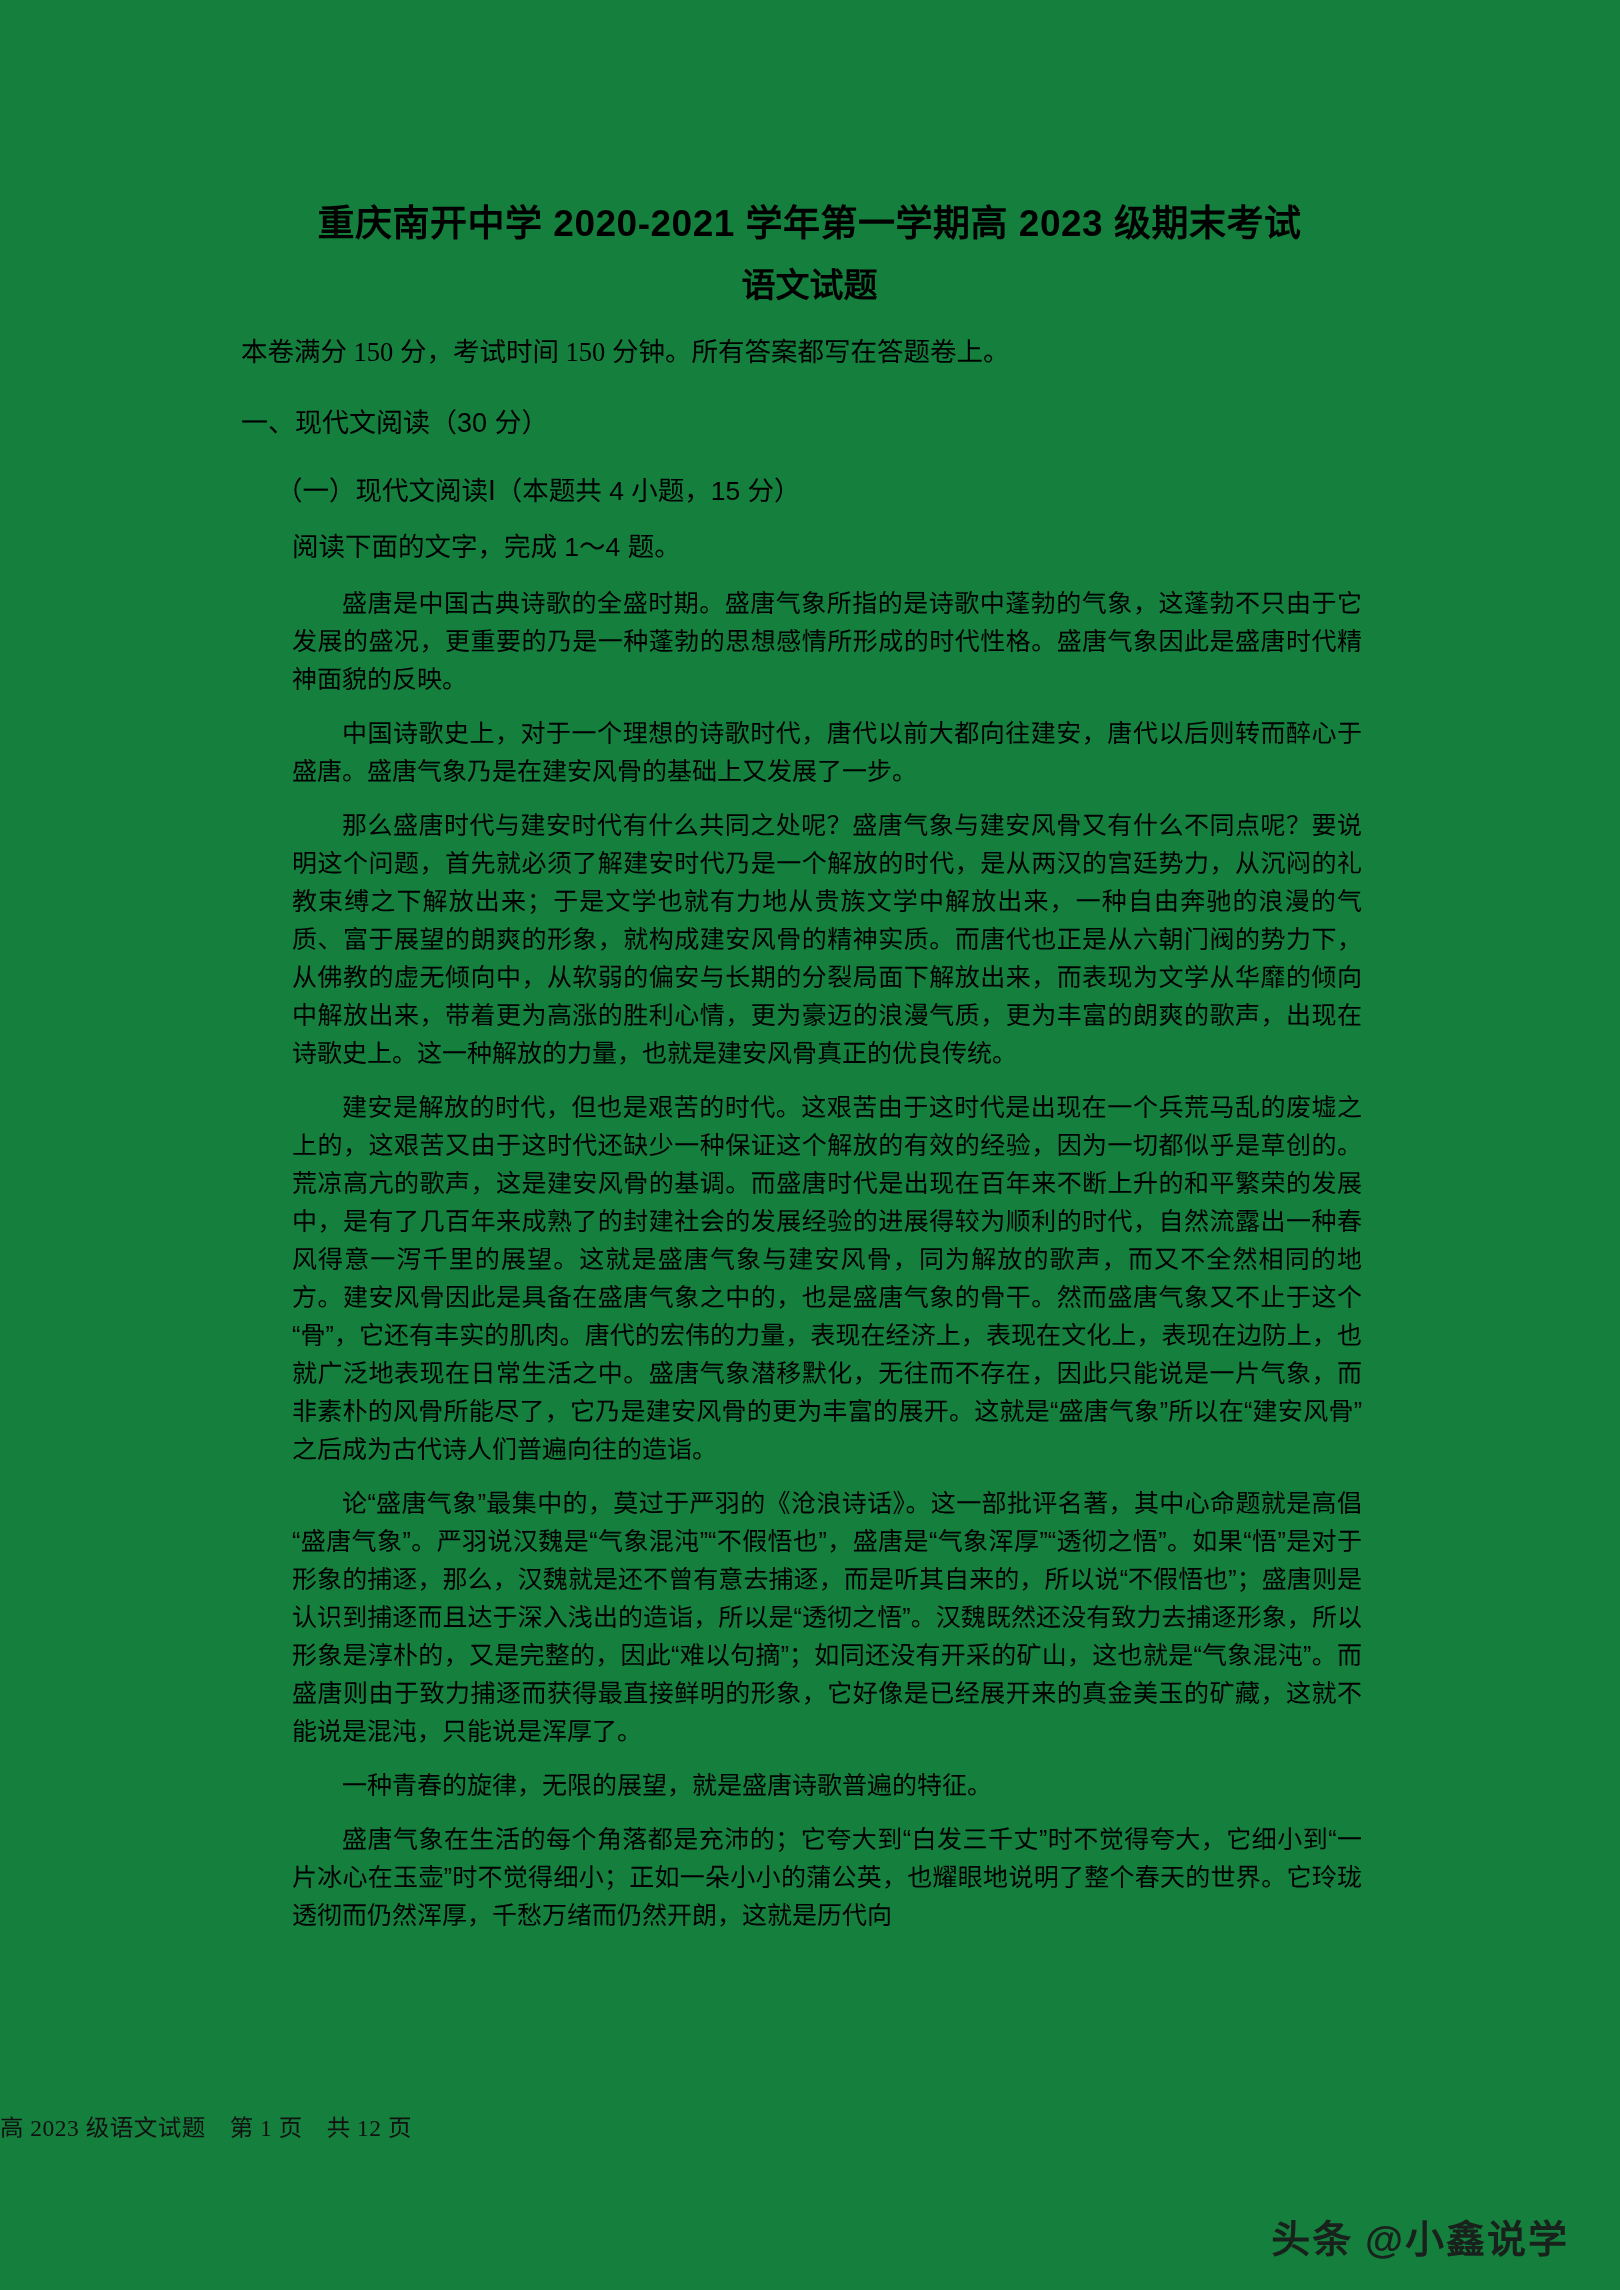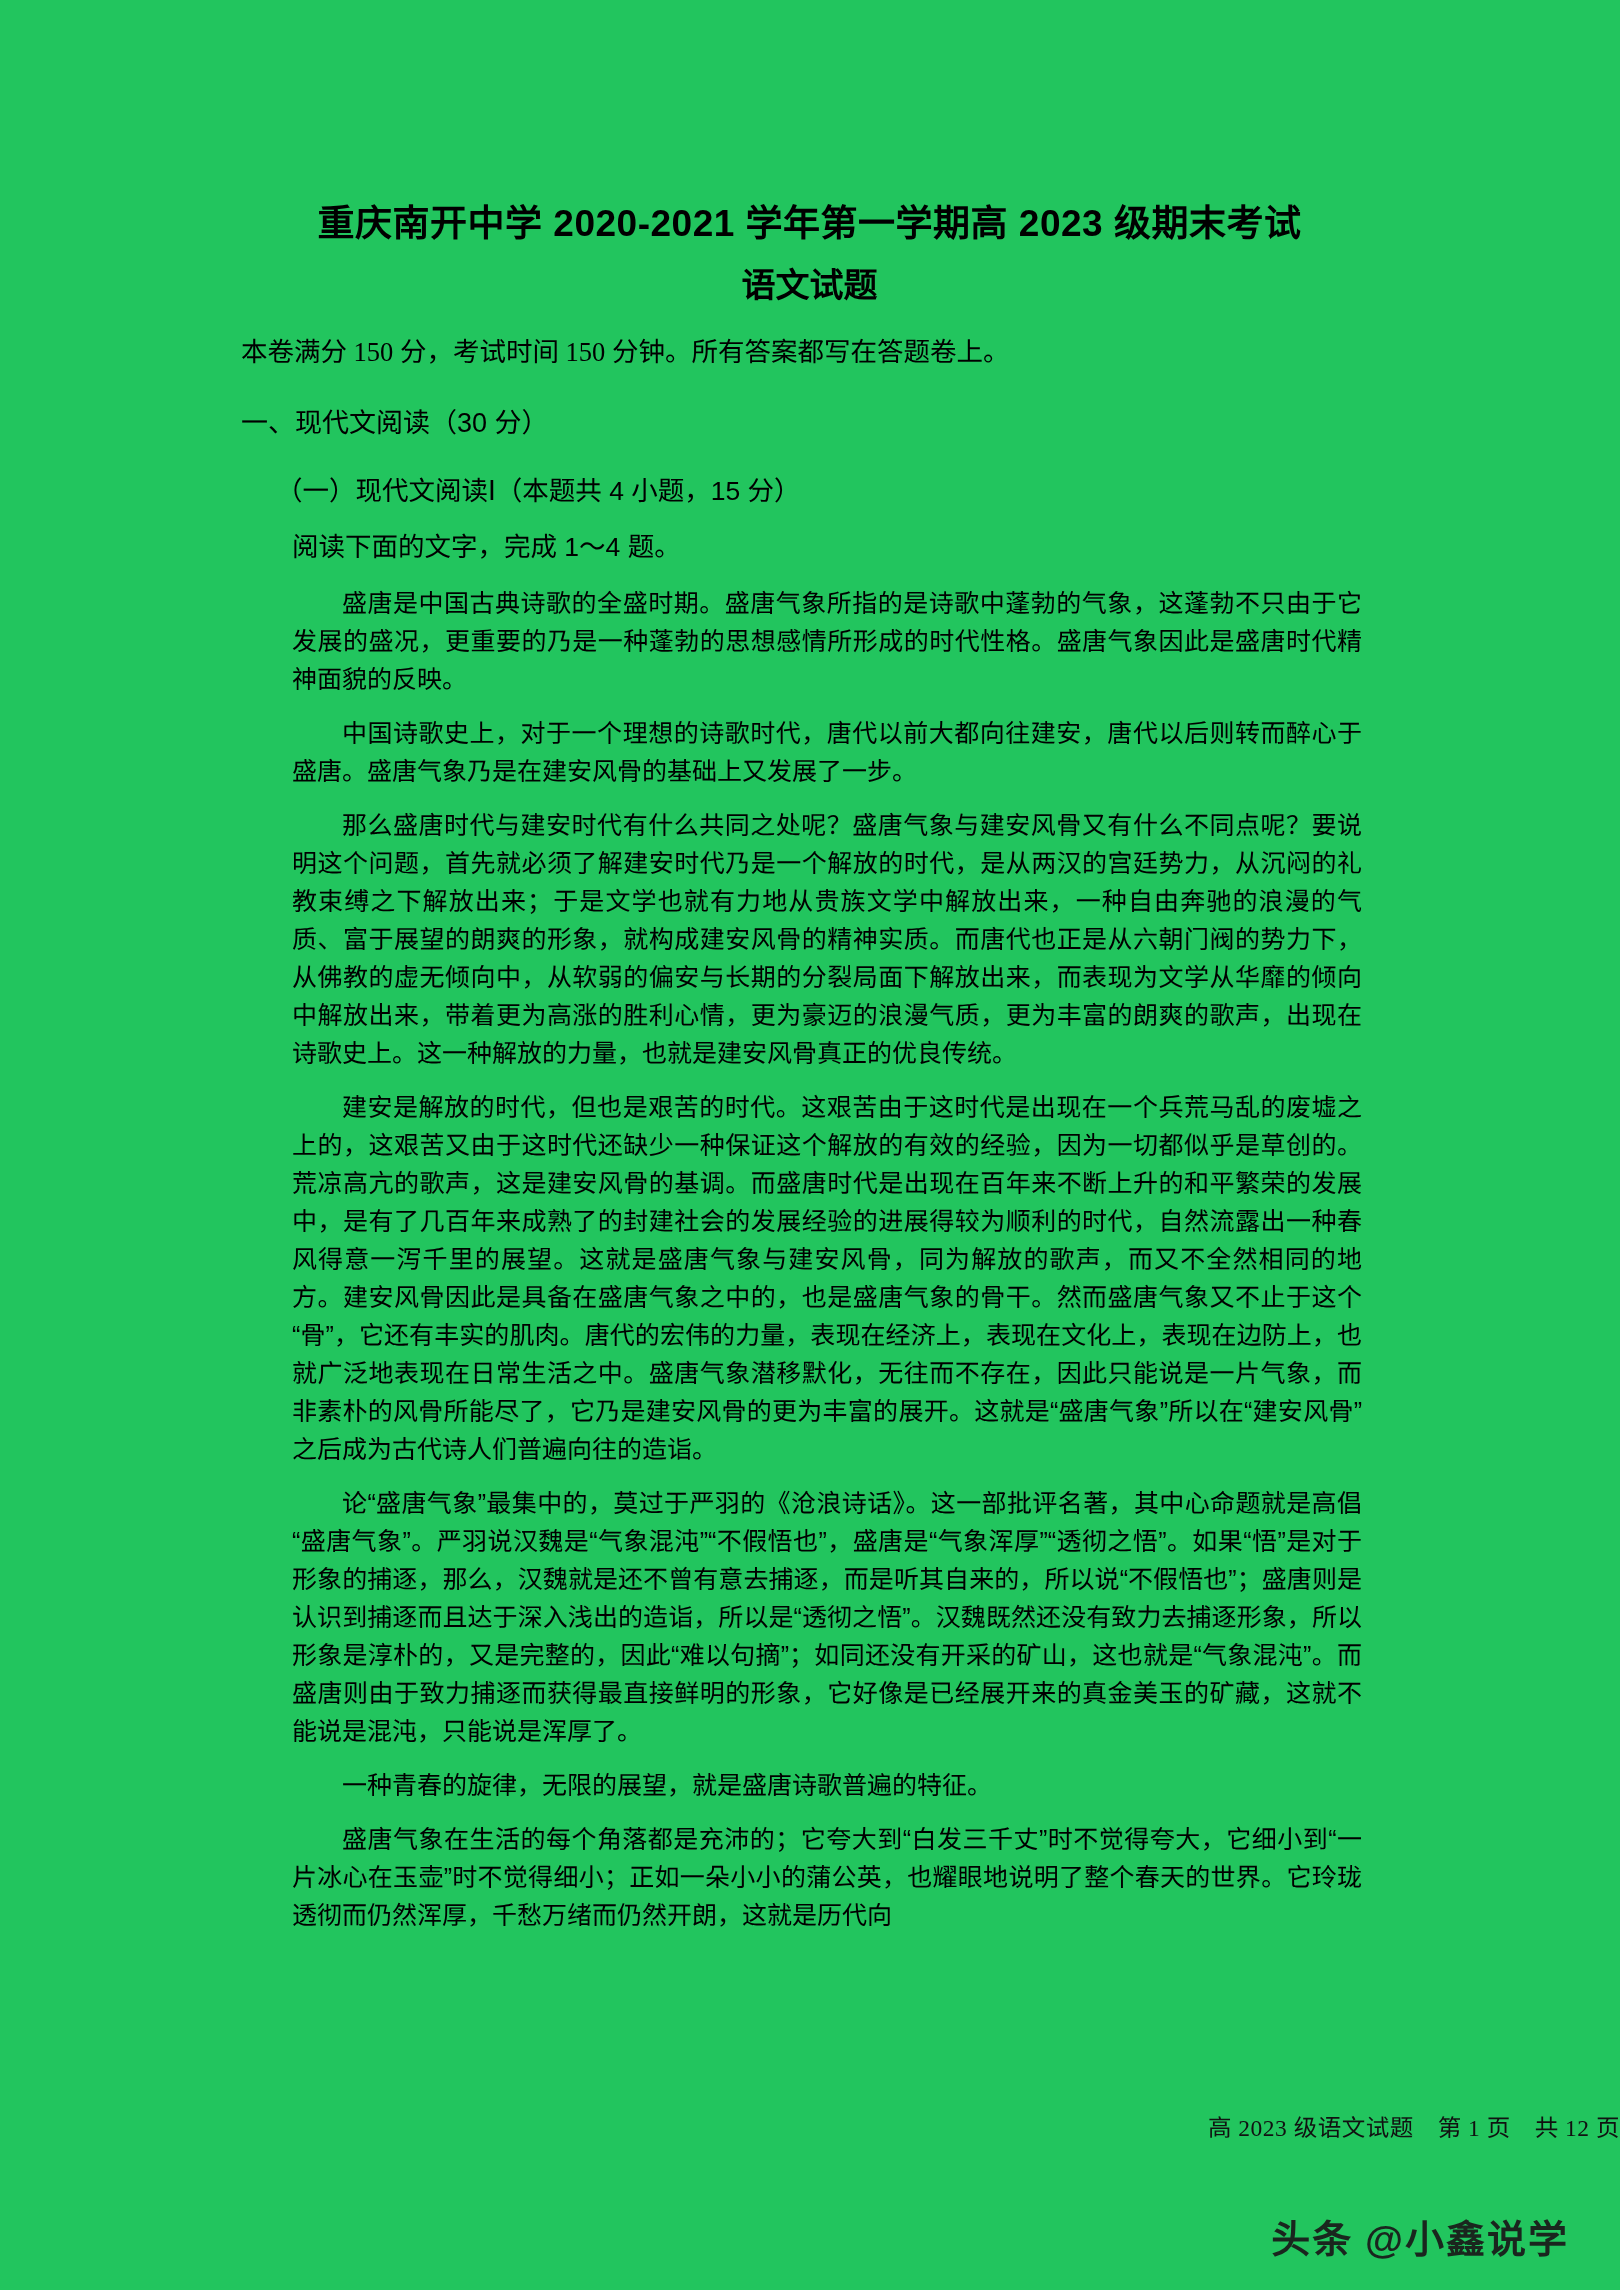--- a/index.html
+++ b/index.html
@@ -9,21 +9,21 @@
     background: #ffffff;
   }
   body {
     font-family: "Liberation Sans", "DejaVu Sans", sans-serif;
     color: #000000;
   }
   #page {
     position: relative;
     width: 1620px;
     height: 2291px;
-    background: #22c55e;
+    background: #15803d;
     overflow: hidden;
     box-sizing: border-box;
   }
   
   #content {
     position: absolute;
     left: 241px;
     top: 194px;
     width: 1137px;
   }
@@ -94,21 +94,21 @@
     text-justify: inter-ideograph;
     text-indent: 2em;
     word-break: break-all;
   }
   
   #footer {
     position: absolute;
     left: 0;
     top: 2109px;
     width: 1620px;
-    text-align: right;
+    text-align: left;
     font-family: "Liberation Serif", "DejaVu Serif", serif;
     font-size: 23.5px;
     color: #111111;
     letter-spacing: 0.5px;
   }
   
   #watermark {
     position: absolute;
     right: 51px;
     bottom: 27.4px;

